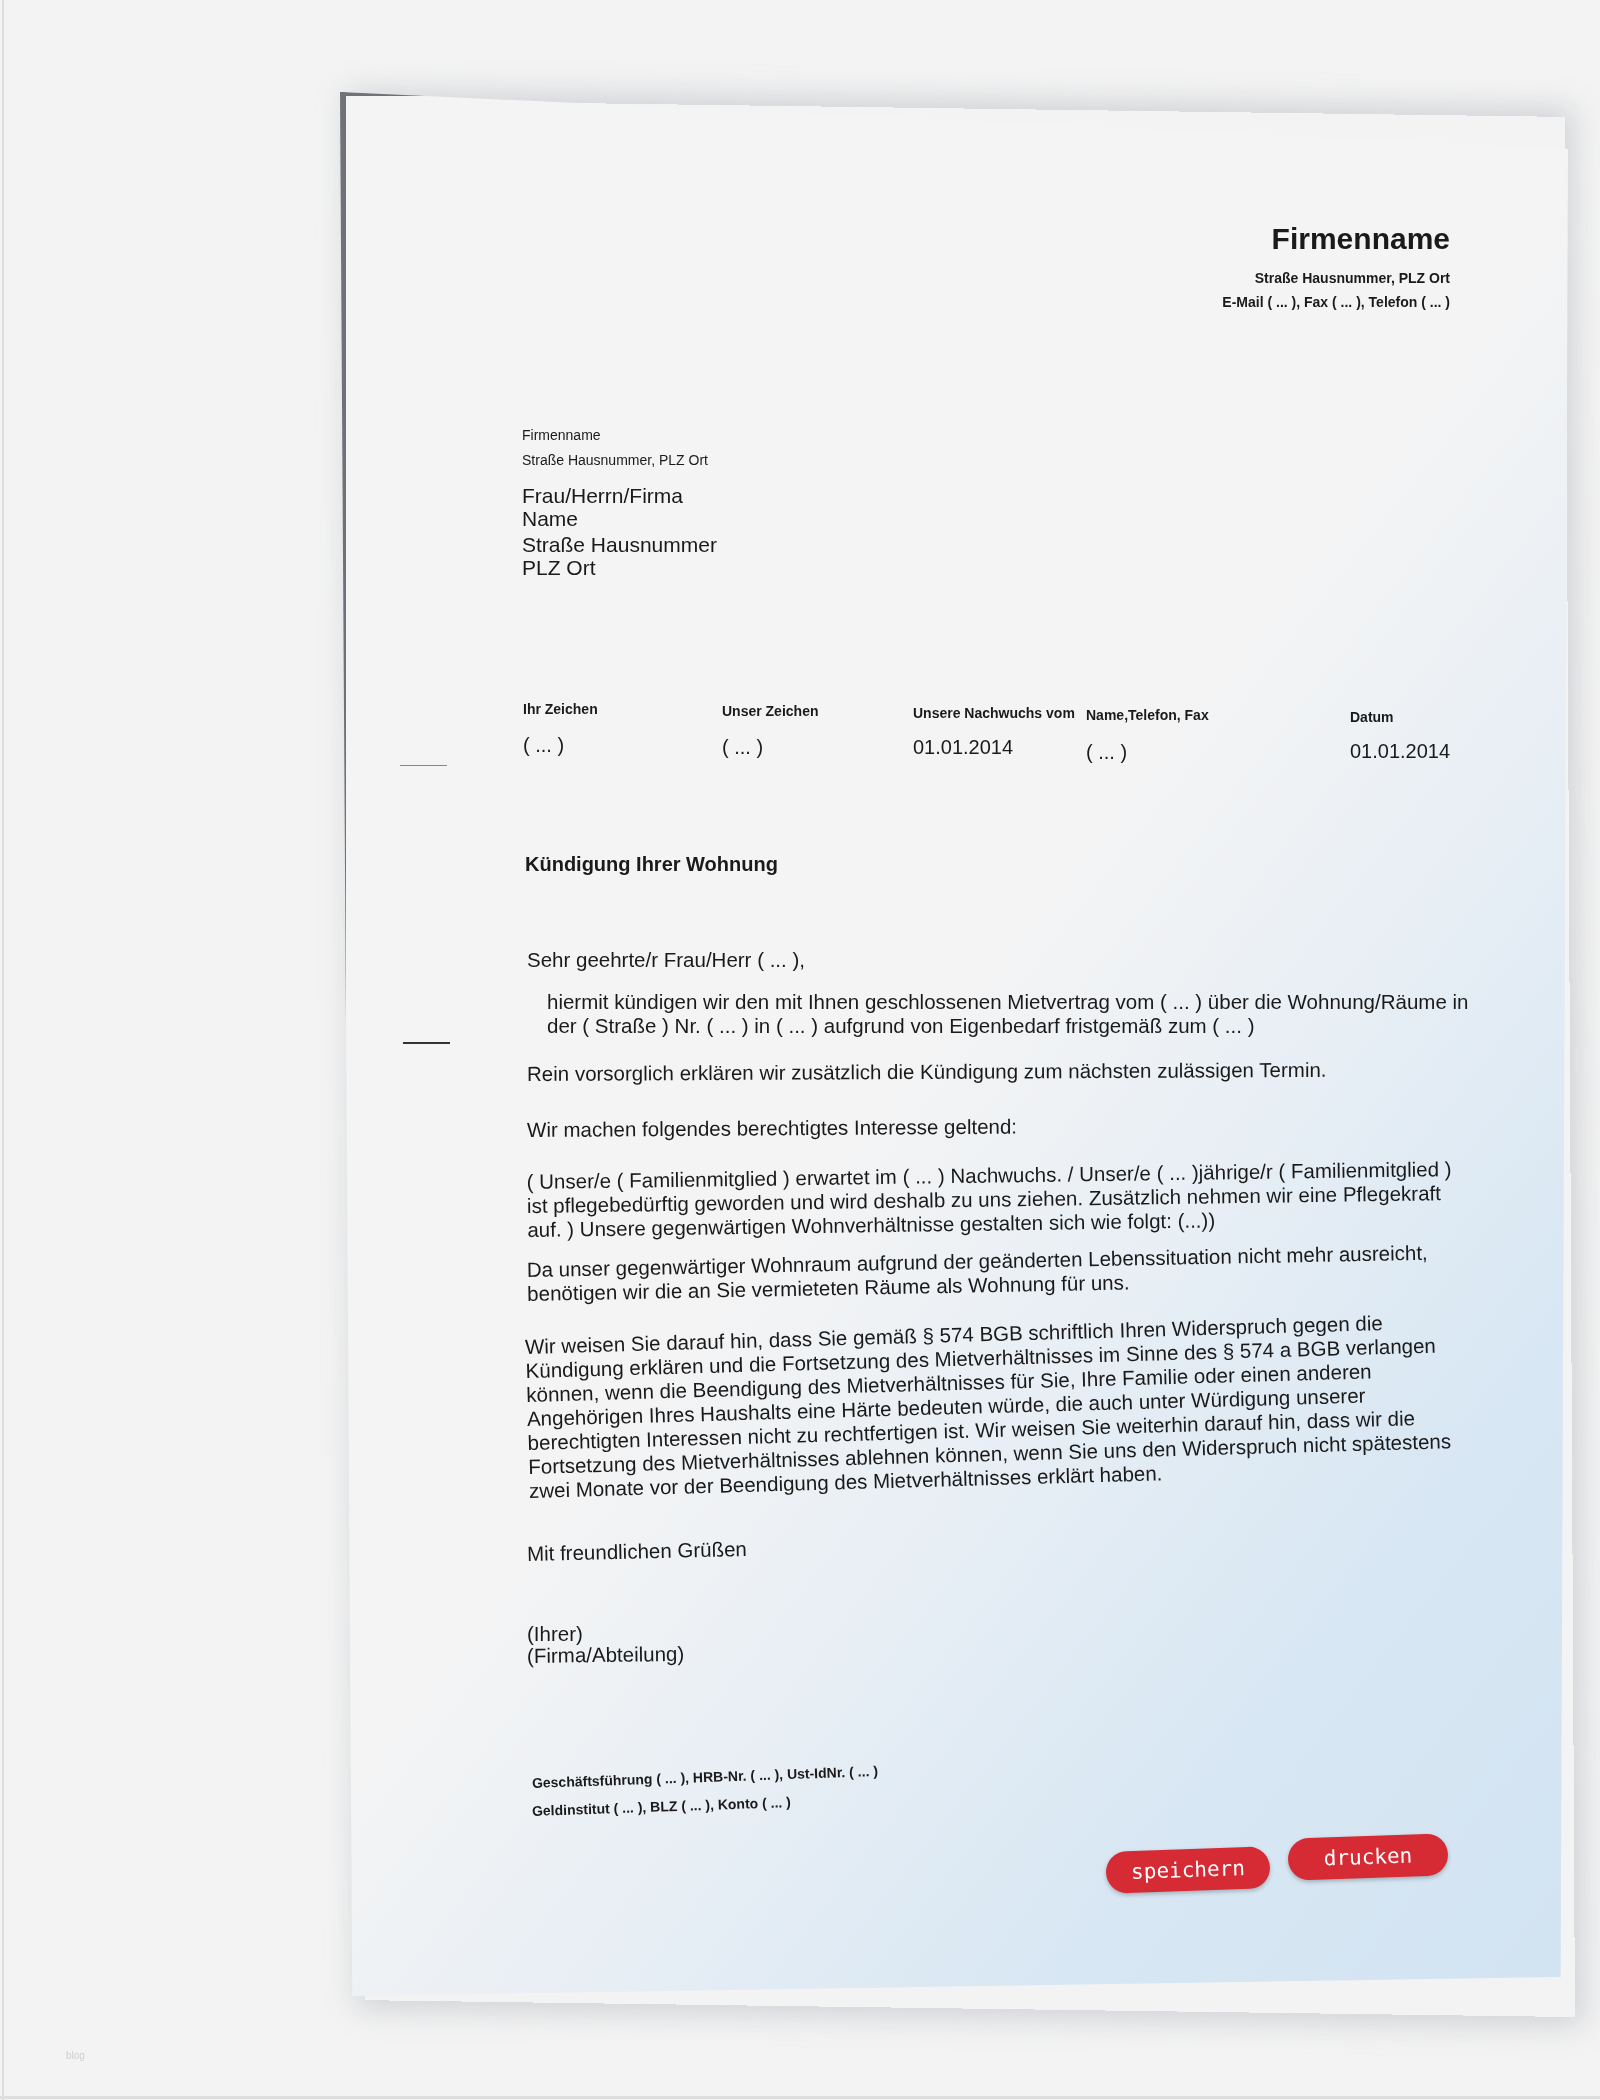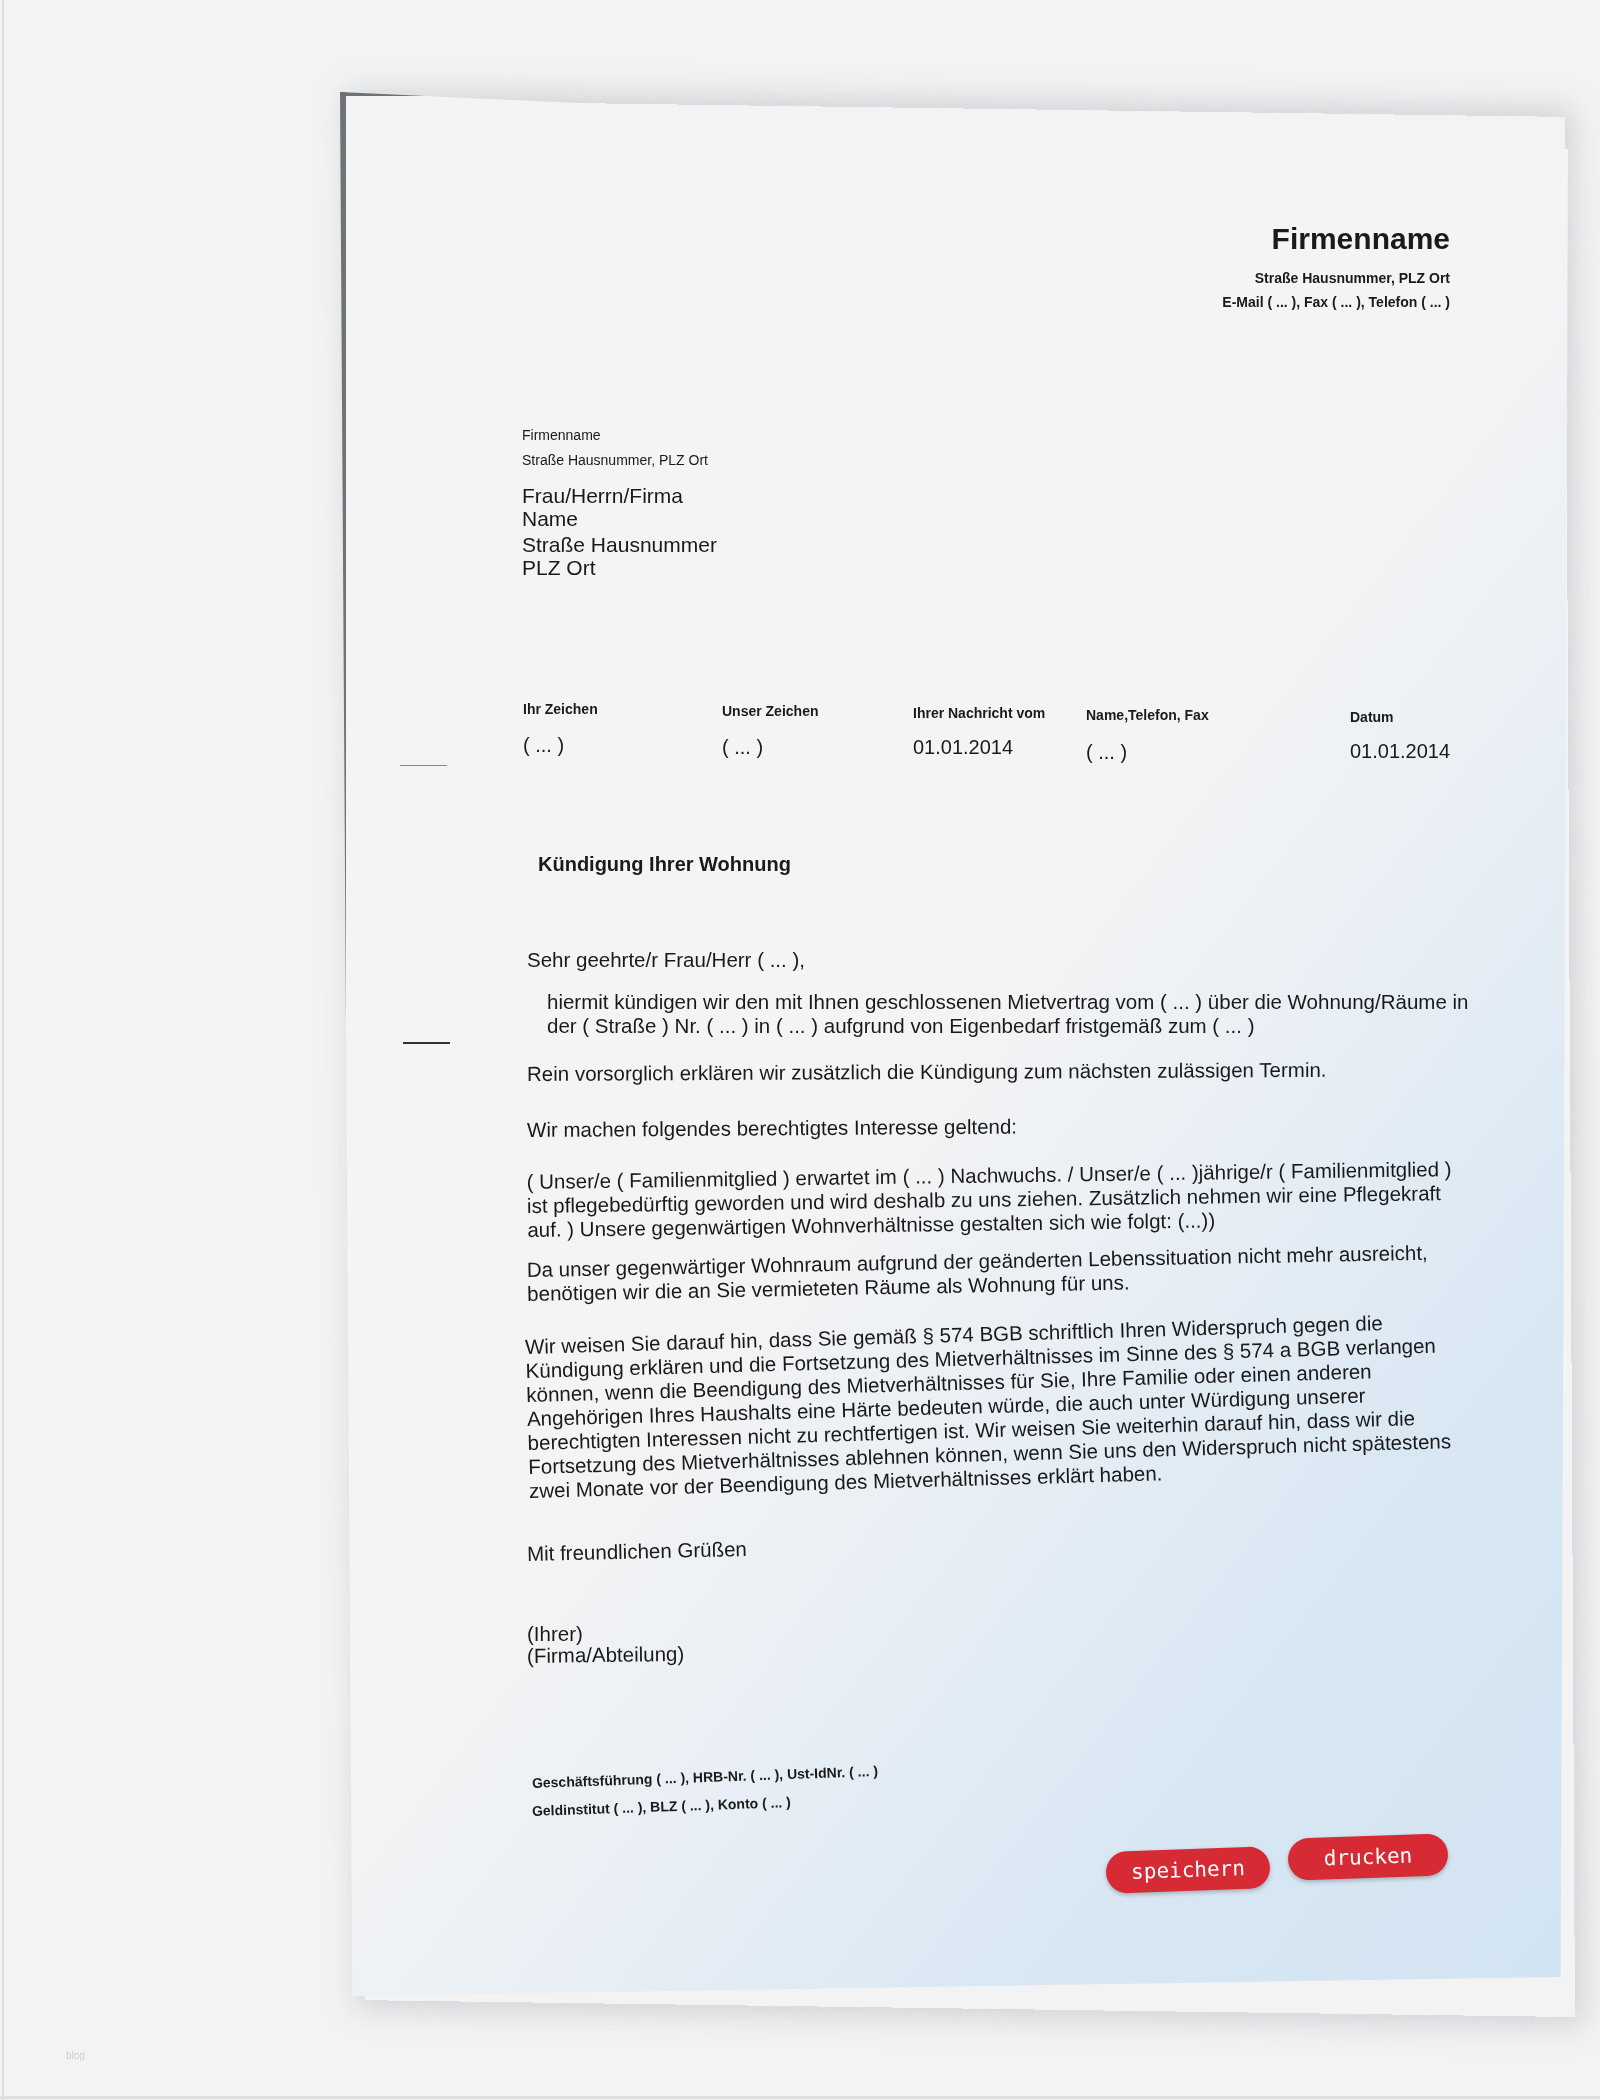--- a/index.html
+++ b/index.html
@@ -23,21 +23,21 @@
     clip-path: polygon(0 0, 100% 3%, 99.4% 99%, 1% 100%);
   }
   .abs { position:absolute; white-space:nowrap; }
   .hdr-firm { right:150px; top:222px; font-size:30px; font-weight:bold; }
   .hdr-line { font-size:14px; font-weight:bold; right:150px; }
   .sender { font-size:14px; left:522px; }
   .recip { font-size:21px; left:522px; line-height:23px; }
   .ref-label { font-size:14px; font-weight:bold; }
   .ref-val { font-size:20px; }
   .fold { position:absolute; height:1px; background:#555; }
-  .subject { left:525px; top:853px; font-size:20px; font-weight:bold;margin-left:13px; }
+  .subject { left:525px; top:853px; font-size:20px; font-weight:bold; }
   .body-text { left:527px; font-size:20.5px; line-height:24px; white-space:pre; }
   .footer-line { font-size:14px; font-weight:bold; left:532px; }
   .btn {
     position:absolute; height:42px; border-radius:22px;
     background:#d62a35; color:#fff;
     font-family:"DejaVu Sans Mono", monospace; font-size:21px;
     display:flex; align-items:center; justify-content:center;
     box-shadow: 0 2px 4px rgba(0,0,0,0.25);
     cursor:pointer;
   }
@@ -66,21 +66,21 @@
 <div class="abs recip" style="top:533px;">Straße Hausnummer</div>
 <div class="abs recip" style="top:556px;">PLZ Ort</div>
 
 <div>
   <div class="abs ref-label" style="left:523px; top:701px;text-align:center;">Ihr Zeichen</div>
   <div class="abs ref-val" style="left:523px; top:734px;">( ... )</div>
 
   <div class="abs ref-label" style="left:722px; top:703px;">Unser Zeichen</div>
   <div class="abs ref-val" style="left:722px; top:736px;">( ... )</div>
 
-  <div class="abs ref-label" style="left:913px; top:705px;">Ihrer Nachricht vom</div>
+  <div class="abs ref-label" style="left:913px; top:705px;">Unsere Nachwuchs vom</div>
   <div class="abs ref-val" style="left:913px; top:736px;">01.01.2014</div>
 
   <div class="abs ref-label" style="left:1086px; top:707px;">Name,Telefon, Fax</div>
   <div class="abs ref-val" style="left:1086px; top:741px;">( ... )</div>
 
   <div class="abs ref-label" style="left:1350px; top:709px;">Datum</div>
   <div class="abs ref-val" style="left:1350px; top:740px;">01.01.2014</div>
 </div>
 
 <div class="fold" style="left:400px; top:765px; width:47px; background:#888;"></div>

